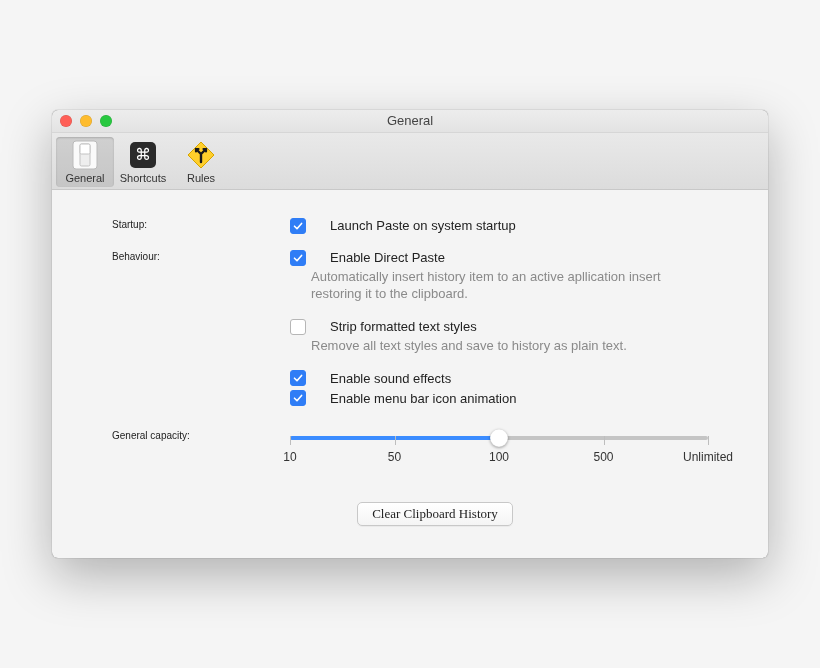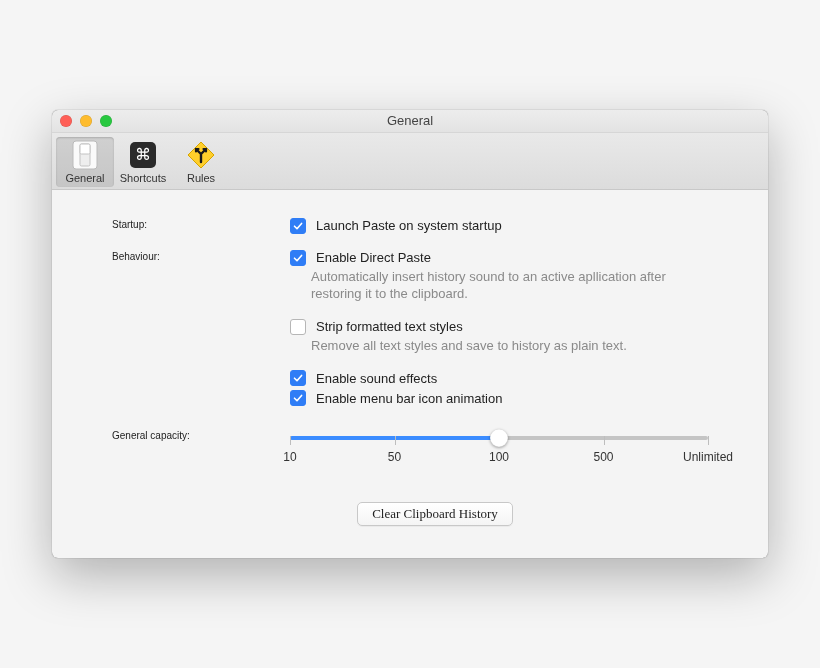--- a/index.html
+++ b/index.html
@@ -84,21 +84,21 @@
     text-align: left;
     padding-right: 8px;
     padding-top: 1px;
     font-size: 10px;
     color: #222;
   }
   .ctrl-col { flex: 1; }
   .chk-row {
     display: flex;
     align-items: center;
-    gap: 10px;
+    gap: 24px;
     margin-bottom: 2px;
   }
   .chk {
     width: 14px; height: 14px;
     border-radius: 3px;
     border: 1px solid #b6b6b6;
     background: #fff;
     display: inline-flex;
     align-items: center;
     justify-content: center;
@@ -237,21 +237,21 @@
       <div class="ctrl-col">
 
         <div class="chk-row">
           <span class="chk on">
             <svg viewBox="0 0 10 10">
                 <path d="M1.5 5.2 L4 7.7 L8.6 2.4" stroke="#fff" stroke-width="1.6" fill="none" stroke-linecap="round" stroke-linejoin="round"></path>
               </svg>
           </span>
           <span class="opt-text">Enable Direct Paste</span>
         </div>
-        <div class="desc">Automatically insert history sound to an active apllication after restoring it to the clipboard.</div>
+        <div class="desc">Automatically insert history item to an active apllication insert restoring it to the clipboard.</div>
 
         <div class="chk-row">
           <span class="chk">
             
           </span>
           <span class="opt-text">Strip formatted text styles</span>
         </div>
         <div class="desc">Remove all text styles and save to history as plain text.</div>
 
         <div class="chk-row">

